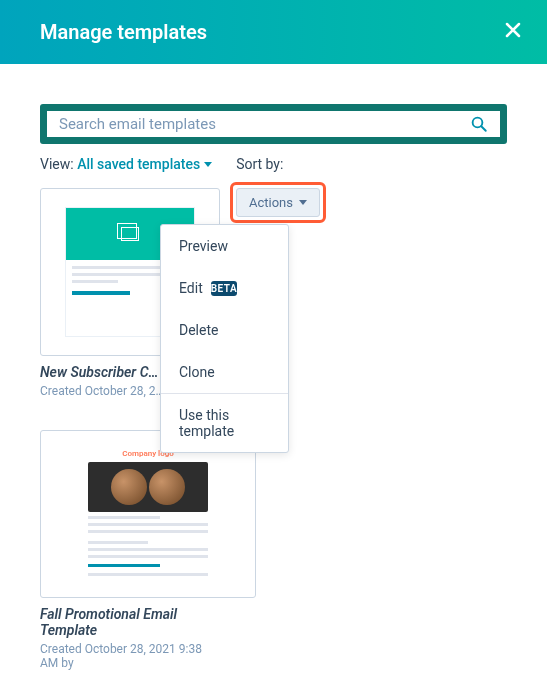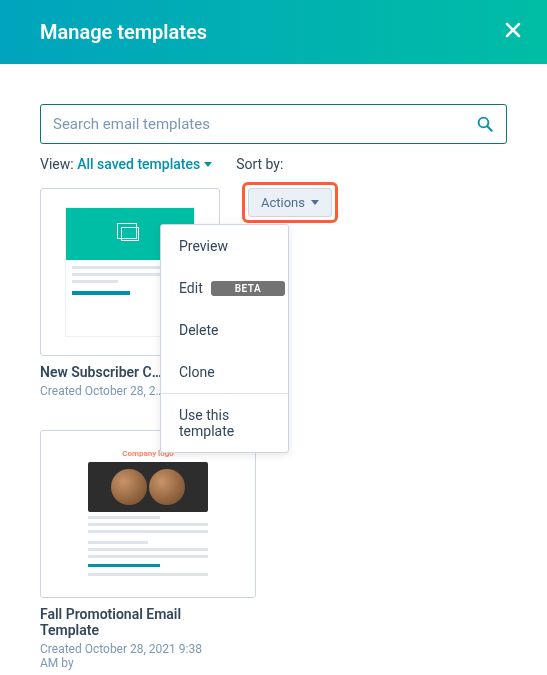--- a/index.html
+++ b/index.html
@@ -1,47 +1,47 @@
 <!DOCTYPE html>
 <html><head>
 <meta charset="utf-8">
 <style>
   * { box-sizing: border-box; margin: 0; padding: 0; font-family: -apple-system, BlinkMacSystemFont, "Segoe UI", Roboto, Helvetica, Arial, sans-serif; }
   body { width: 547px; height: 675px; background: #fff; overflow: hidden; }
   .header { background: linear-gradient(90deg, #00a4bd 0%, #00bda5 100%); height: 64px; display: flex; align-items: center; justify-content: space-between; padding: 0 24px 0 40px; }
   .header-title { color: #fff; font-size: 20px; font-weight: 600; }
   .close-icon { color: #fff; cursor: pointer; }
   .body { padding: 40px 40px 0 40px; }
-  .search-wrap { display: flex; border: 1px solid #0f766e; border-radius: 3px; height: 40px; align-items: center; padding: 0 12px; }
+  .search-wrap { display: flex; border: 7px solid #0f766e; border-radius: 3px; height: 40px; align-items: center; padding: 0 12px; }
   .search-input { flex: 1; border: none; outline: none; font-size: 15px; color: #33475b; }
   .search-input::placeholder { color: #7c98b6; }
   .search-btn { background: none; border: none; cursor: pointer; color: #0091ae; display: flex; align-items: center; }
   .controls { display: flex; gap: 24px; margin-top: 12px; font-size: 14px; color: #33475b; }
   .ctrl-label { color: #33475b; }
   .ctrl-value { color: #0091ae; font-weight: 500; cursor: pointer; display: inline-flex; align-items: center; gap: 4px; }
   .caret { width: 0; height: 0; border-left: 4px solid transparent; border-right: 4px solid transparent; border-top: 5px solid currentColor; display: inline-block; }
   .cards { margin-top: 16px; display: flex; gap: 16px; align-items: flex-start; position: relative; }
   .card { width: 180px; }
   .thumb { width: 180px; height: 168px; border: 1px solid #cbd6e2; border-radius: 3px; background: #fff; display: flex; align-items: center; justify-content: center; overflow: hidden; padding: 8px; }
   .thumb-inner1 { width: 130px; height: 130px; background: #fff; border: 1px solid #eaf0f6; }
   .thumb-inner1 .teal { height: 52px; background: #00bda5; display:flex;align-items:center;justify-content:center;color:#fff; }
   .thumb-inner1 .lines { padding: 6px; }
   .line { height: 3px; background: #dfe3eb; margin-bottom: 4px; }
   .line.short { width: 40%; }
   .line.blue { background: #0091ae; width: 50%; height: 4px; margin-top: 8px; }
   .stack-icon { border: 1.5px solid #fff; width: 18px; height: 14px; position: relative; }
   .stack-icon::before { content:""; position:absolute; border:1.5px solid #fff; width:18px; height:14px; top:-5px; left:-5px; }
-  .card-title { font-size: 14px; font-weight: 600; color: #33475b; margin-top: 8px; }
+  .card-title { font-size: 14px; font-weight: 600; color: #33475b; margin-top: 8px; font-style: italic; }
   .card-meta { font-size: 12px; color: #7c98b6; margin-top: 4px; }
   .actions-btn { border: 1px solid #cbd6e2; background: #eaf0f6; color: #506e91; font-size: 13px; padding: 6px 12px; border-radius: 3px; cursor: pointer; display: inline-flex; align-items: center; gap: 6px; }
-  .actions-highlight { position: absolute; top: -6px; left: 202px; border: 3px solid #ff5c35; border-radius: 6px; padding: 3px; }
+  .actions-highlight { position: absolute; top: -6px; left: 190px; border: 3px solid #ff5c35; border-radius: 6px; padding: 3px; }
   .dropdown { position: absolute; top: 36px; left: 120px; width: 129px; background: #fff; border: 1px solid #cbd6e2; border-radius: 3px; box-shadow: 0 2px 8px rgba(0,0,0,0.1); z-index: 20; }
   .dropdown-item { padding: 13px 18px; font-size: 14px; color: #33475b; cursor: pointer; display:flex; align-items:center; gap:8px; }
   .dropdown-sep { border-top: 1px solid #dfe3eb; }
-  .beta { background: #737373; color: #fff; font-size: 10px; font-weight: 600; padding: 2px 24px; border-radius: 3px; letter-spacing: 0.5px; }
+  .beta { background: #0c4a6e; color: #fff; font-size: 10px; font-weight: 600; padding: 2px 0; border-radius: 3px; letter-spacing: 0.5px; }
   .card2 { margin-top: 32px; width: 180px; }
   .thumb2 { width: 216px; height: 168px; border: 1px solid #cbd6e2; border-radius: 3px; background: #fff; padding: 8px; display:flex; align-items:center; justify-content:center; overflow:hidden; }
   .t2inner { width: 120px; font-size: 6px; color: #7c98b6; }
   .t2logo { color: #ff7a59; font-size: 8px; font-weight:600; text-align:center; margin-bottom:4px; }
   .t2img { height: 50px; background: #2d2d2d; border-radius: 2px; display:flex; align-items:center; justify-content:center; gap:2px; margin-bottom:4px; }
   .bread { width: 36px; height: 36px; border-radius: 50%; background: radial-gradient(circle at 35% 35%, #c89368, #6b4423); }
   .meta-row { display: flex; align-items: flex-end; gap: 4px; flex-wrap: wrap; }
 </style>
 </head>
 <body>

